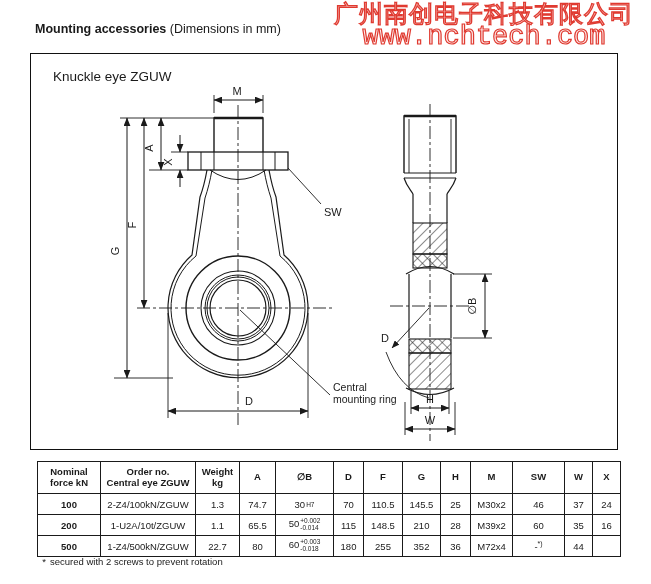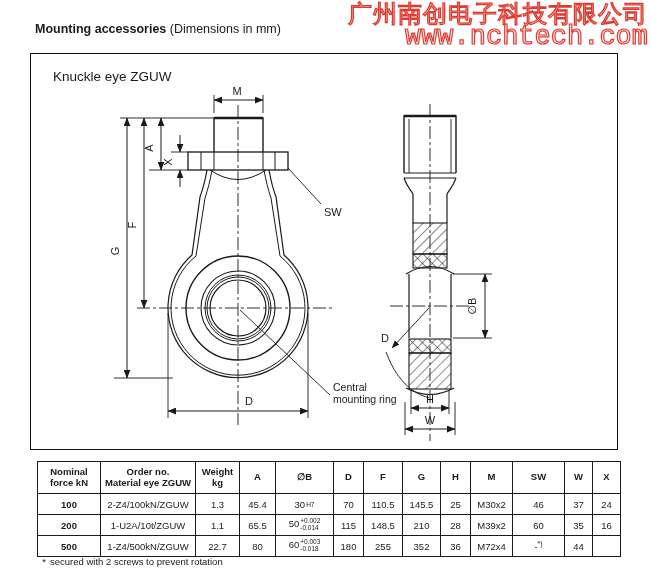--- a/index.html
+++ b/index.html
@@ -2,21 +2,21 @@
 <html><head>
 <meta charset="utf-8">
 <style>
   html,body{margin:0;padding:0;background:#ffffff;}
   #page{position:relative;width:651px;height:584px;background:#ffffff;
         font-family:"Liberation Sans",sans-serif;color:#1a1a1a;overflow:hidden;}
 
   
   #doc-title{position:absolute;left:35px;top:22px;font-size:12.5px;white-space:nowrap;}
   #doc-title .b{font-weight:bold;}
-  #watermark{position:absolute;right:3px;top:1px;text-align:right;z-index:5;line-height:1.05;}
+  #watermark{position:absolute;right:17px;top:1px;text-align:center;z-index:5;line-height:1.05;}
   #watermark .cn{font-size:24px;letter-spacing:1px;
       color:rgba(224,58,48,0.25);-webkit-text-stroke:1.3px #e03a30;}
   #watermark .url{font-size:27px;font-family:Liberation Mono, monospace;letter-spacing:0px;
       color:rgba(224,58,48,0.10);-webkit-text-stroke:1.2px #e03a30;margin-top:-3px;}
 
   
   #draw-box{position:absolute;left:30px;top:53px;width:586px;height:395px;
             border:1.5px solid #111;}
   #draw-title{position:absolute;left:22px;top:15px;font-size:13.5px;}
   #material-note{position:absolute;left:24px;bottom:6px;font-size:11px;}
@@ -190,41 +190,41 @@
         <col style="width:42px">
         <col style="width:52px">
         <col style="width:28px">
         <col style="width:28px">
     </colgroup>
     <thead>
       <tr>
         <th>Nominal
 force kN</th>
         <th>Order no.
-Material eye ZGUW</th>
+Central eye ZGUW</th>
         <th>Weight
 kg</th>
         <th>A</th>
         <th>∅B</th>
         <th>D</th>
         <th>F</th>
         <th>G</th>
         <th>H</th>
         <th>M</th>
         <th>SW</th>
         <th>W</th>
         <th>X</th>
       </tr>
     </thead>
     <tbody>
       <tr>
         <td class="force">100</td>
         <td>2-Z4/100kN/ZGUW</td>
         <td>1.3</td>
-        <td>45.4</td>
+        <td>74.7</td>
         <td><span>30</span><span class="tol">
               <span>H7</span>
               <span></span>
             </span></td>
         <td>70</td>
         <td>110.5</td>
         <td>145.5</td>
         <td>25</td>
         <td>M30x2</td>
         <td><span>46</span><sup class="fn"></sup></td>

